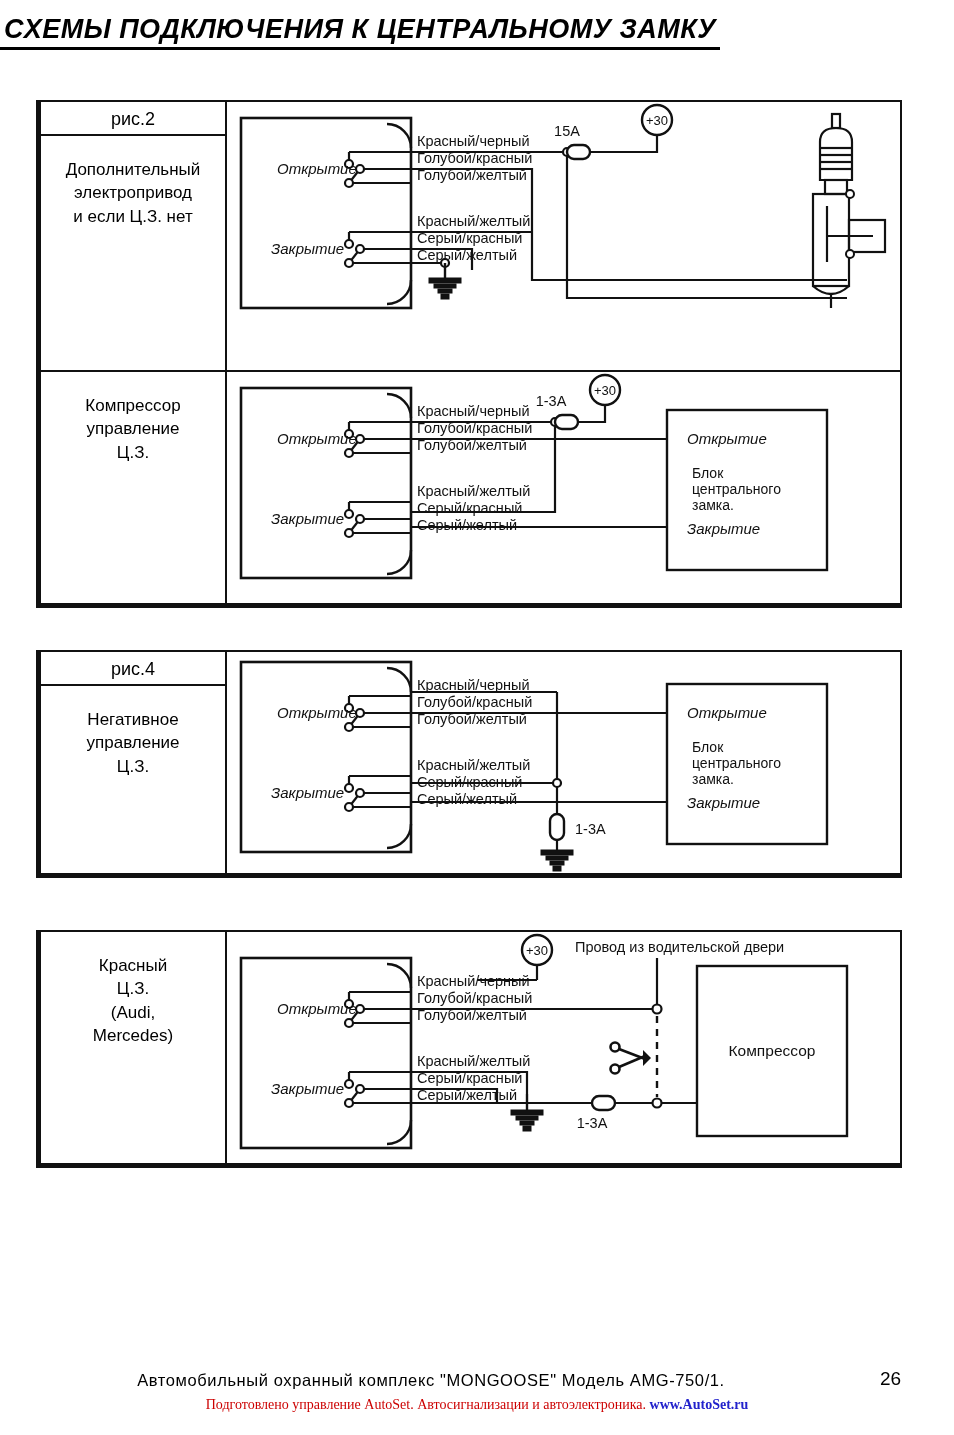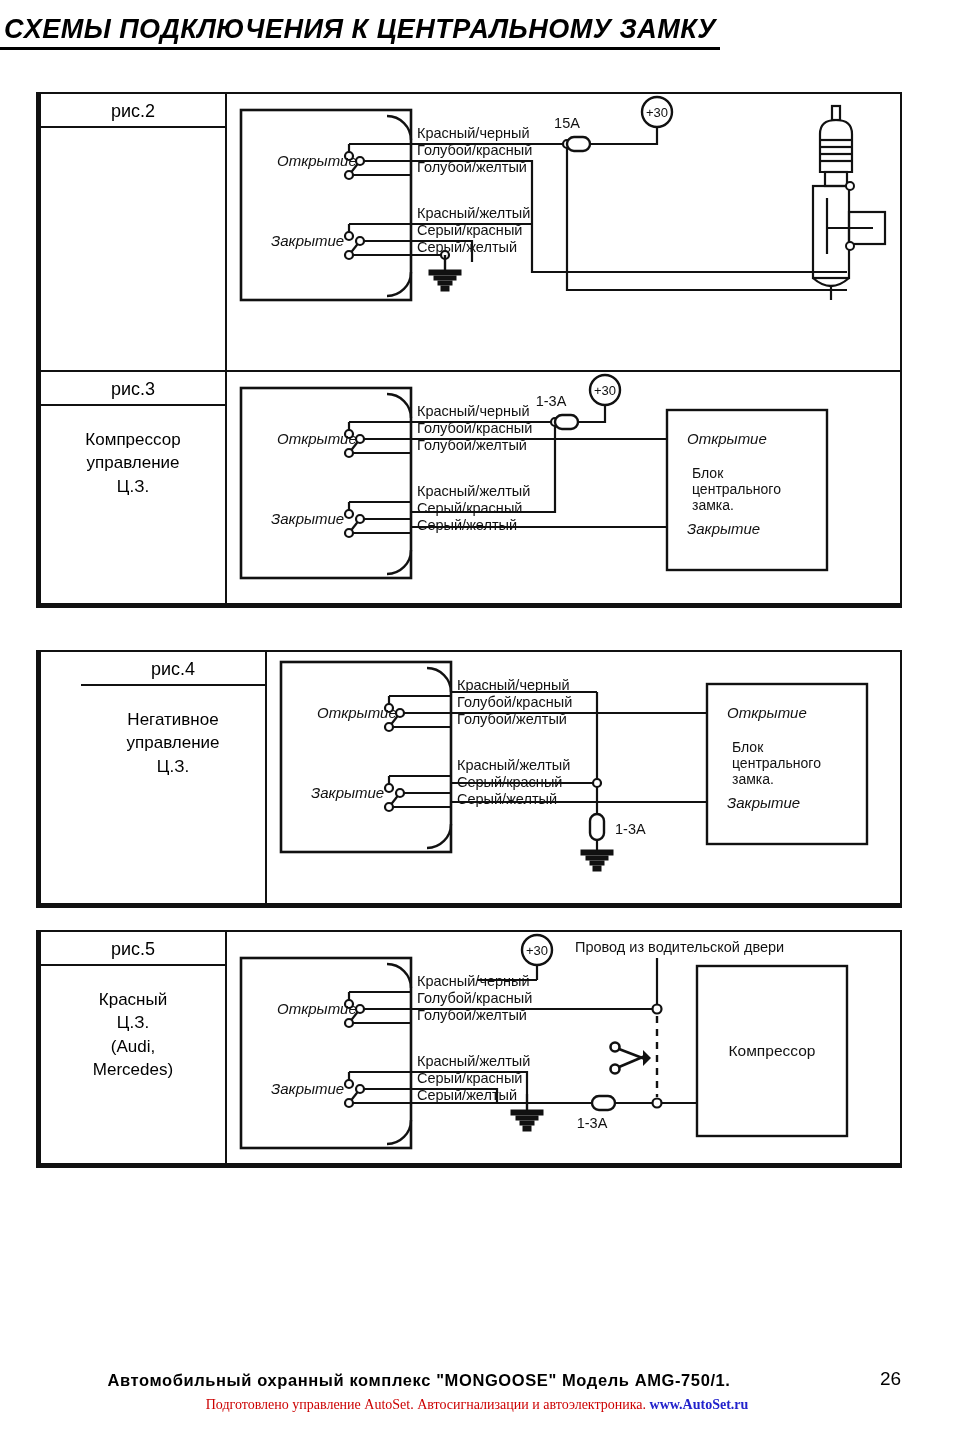--- a/index.html
+++ b/index.html
@@ -62,26 +62,25 @@
     line-height: 1.38;
   }
   .fig-desc .sub { display: block; }
 
   .diagram { position: absolute; left: 186px; top: 0; right: 0; bottom: 0; }
   .diagram svg { display: block; }
 
   
   .footer-main {
     position: absolute;
-    left: 4px; top: 1371px; width: 830px;
+    left: 16px; top: 1371px; width: 830px;
     text-align: center;
     font-size: 16.5px;
     letter-spacing: 0.6px;
     color: #000;
-    font-weight: bold;
   }
   .footer-note {
     position: absolute;
     left: 0; top: 1397px; width: 954px;
     text-align: center;
     font-size: 14px;
     font-family: "Liberation Serif", serif;
     color: #cc0000;
   }
   .footer-note .url { color: #2222cc; font-weight: bold; }
@@ -92,24 +91,29 @@
     color: #000;
   }
 </style>
 </head>
 <body>
 
 <div class="page-title">
   <span>СХЕМЫ  ПОДКЛЮЧЕНИЯ  К  ЦЕНТРАЛЬНОМУ  ЗАМКУ</span>
 </div>
 
-<div class="panel" id="panel-1" style="top:92px; height:285px;">
+<div class="panel" id="panel-1" style="top:100px; height:285px;">
   <div class="panel-inner">
     <div class="label-col">
       <div class="fig-no">рис.2</div>
+      <div class="fig-desc">
+        <div>Дополнительный</div>
+        <div>электропривод</div>
+        <div>и если Ц.З. нет</div>
+      </div>
     </div>
     <div class="diagram">
       <svg width="676" height="234" viewBox="0 0 676 234">
         <g fill="none" stroke="#111" stroke-width="2.6">
           <rect x="14" y="16" width="170" height="190"></rect>
         </g>
 
         <g fill="none" stroke="#111" stroke-width="2.4">
           <path d="M160 22 A 24 24 0 0 1 184 46"></path>
           <path d="M184 178 A 24 24 0 0 1 160 202"></path>
@@ -190,21 +194,20 @@
         <circle cx="623" cy="92" r="4" fill="#fff" stroke="#111" stroke-width="2"></circle>
         <circle cx="623" cy="152" r="4" fill="#fff" stroke="#111" stroke-width="2"></circle>
       </svg>
     </div>
   </div>
 </div>
 
 <div class="panel" id="panel-2" style="top:370px; height:238px;">
   <div class="panel-inner">
     <div class="label-col">
-      <div class="fig-no">рис.3</div>
       <div class="fig-desc">
         <div>Компрессор</div>
         <div>управление</div>
         <div>Ц.З.</div>
       </div>
     </div>
     <div class="diagram">
       <svg width="676" height="234" viewBox="0 0 676 234">
         <g fill="none" stroke="#111" stroke-width="2.6">
           <rect x="14" y="16" width="170" height="190"></rect>
@@ -263,21 +266,21 @@
         <text x="460" y="72" font-family="Liberation Sans, sans-serif" font-size="15" font-style="italic" fill="#111">Открытие</text>
         <text x="465" y="106" font-family="Liberation Sans, sans-serif" font-size="14" fill="#111">Блок</text>
         <text x="465" y="122" font-family="Liberation Sans, sans-serif" font-size="14" fill="#111">центрального</text>
         <text x="465" y="138" font-family="Liberation Sans, sans-serif" font-size="14" fill="#111">замка.</text>
         <text x="460" y="162" font-family="Liberation Sans, sans-serif" font-size="15" font-style="italic" fill="#111">Закрытие</text>
       </svg>
     </div>
   </div>
 </div>
 
-<div class="panel" id="panel-3" style="top:650px; height:258px;padding-left:40px;">
+<div class="panel" id="panel-3" style="top:650px; height:228px;">
   <div class="panel-inner">
     <div class="label-col">
       <div class="fig-no">рис.4</div>
       <div class="fig-desc">
         <div>Негативное</div>
         <div>управление</div>
         <div>Ц.З.</div>
       </div>
     </div>
     <div class="diagram">
@@ -348,21 +351,20 @@
         <text x="465" y="132" font-family="Liberation Sans, sans-serif" font-size="14" fill="#111">замка.</text>
         <text x="460" y="156" font-family="Liberation Sans, sans-serif" font-size="15" font-style="italic" fill="#111">Закрытие</text>
       </svg>
     </div>
   </div>
 </div>
 
 <div class="panel" id="panel-4" style="top:930px; height:238px;">
   <div class="panel-inner">
     <div class="label-col">
-      <div class="fig-no">рис.5</div>
       <div class="fig-desc">
         <div>Красный</div>
         <div>Ц.З.</div>
         <div class="sub">(Audi,</div>
         <div>Mercedes)</div>
       </div>
     </div>
     <div class="diagram">
       <svg width="676" height="234" viewBox="0 0 676 234">
         <g fill="none" stroke="#111" stroke-width="2.6">

